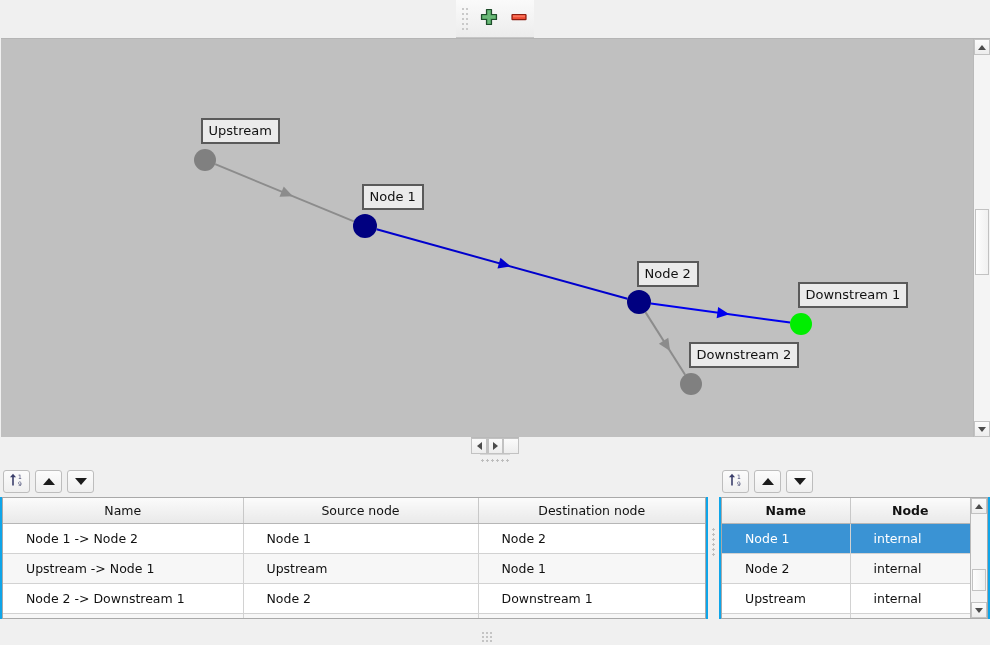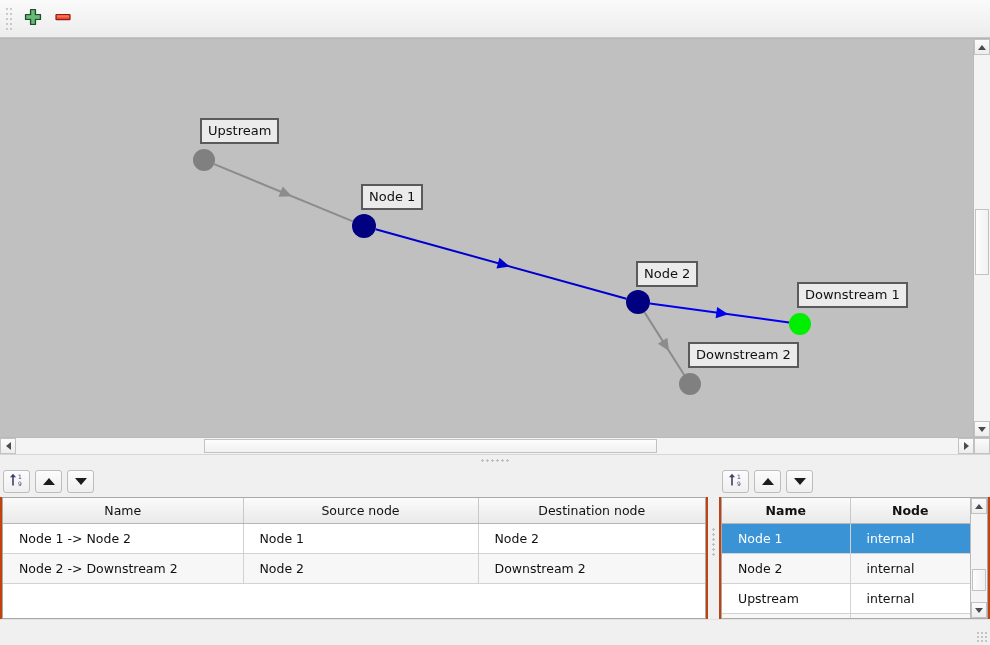--- a/index.html
+++ b/index.html
@@ -10,20 +10,21 @@
     font-size: 12.5px;
     background: #f0f0f0;
     overflow: hidden;
   }
   #app {
     position: relative;
     width: 990px; height: 645px;
     background: #f0f0f0;
     display: flex;
     flex-direction: column;
+    align-items: center;
   }
 
   
   .toolbar {
     position: relative;
     height: 38px;
     min-height: 38px;
     background: linear-gradient(to bottom, #fafafa 0%, #f2f2f2 60%, #ececec 100%);
     border-bottom: 1px solid #c6c6c6;
     display: flex;
@@ -136,21 +137,21 @@
     width: 30px; height: 3px;
     background-image: radial-gradient(circle, #bdbdbd 45%, transparent 46%);
     background-size: 5px 3px;
   }
 
   
   .bottom {
     flex: 1;
     display: flex;
     min-height: 0;
-    background: #c2410c;
+    background: #0ea5e9;
   }
   .pane {
     display: flex; flex-direction: column;
     min-width: 0;
   }
   .pane-left  { width: 708px; }
   .vsplitter {
     width: 11px; min-width: 11px;
     background: #f0f0f0;
     display: flex; align-items: center; justify-content: center;
@@ -208,21 +209,21 @@
     text-align: center;
     padding: 0 4px;
     white-space: nowrap;
   }
   thead th:last-child { border-right: none; }
   .pane-right thead th { font-weight: bold; }
   tbody td {
     height: 30px;
     border-right: 1px solid #d2d2d2;
     border-bottom: 1px solid #d2d2d2;
-    padding: 0 16px;
+    padding: 0 23px;
     color: #111;
     white-space: nowrap;
     overflow: hidden;
     text-overflow: ellipsis;
     margin-top: 35px;
   }
   tbody td:last-child { border-right: none; }
   tbody tr:nth-child(odd)  td { background: #ffffff; }
   tbody tr:nth-child(even) td { background: #f7f7f7; }
   tbody tr.selected td { background: #3a93d4 !important; color: #ffffff; }
@@ -367,20 +368,30 @@
                 <th>Destination node</th>
               </tr>
             </thead>
             <tbody id="edges-tbody">
                 <tr>
                   <td>Node 1 -&gt; Node 2</td>
                   <td>Node 1</td>
                   <td>Node 2</td>
                 </tr>
                 <tr>
+                  <td>Upstream -&gt; Node 1</td>
+                  <td>Upstream</td>
+                  <td>Node 1</td>
+                </tr>
+                <tr>
+                  <td>Node 2 -&gt; Downstream 1</td>
+                  <td>Node 2</td>
+                  <td>Downstream 1</td>
+                </tr>
+                <tr>
                   <td>Node 2 -&gt; Downstream 2</td>
                   <td>Node 2</td>
                   <td>Downstream 2</td>
                 </tr>
               </tbody>
           </table>
         </div>
       </div>
     </div>
 

